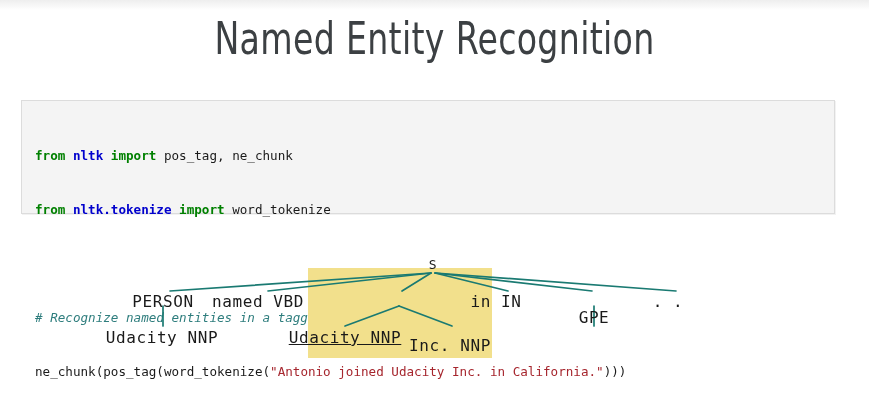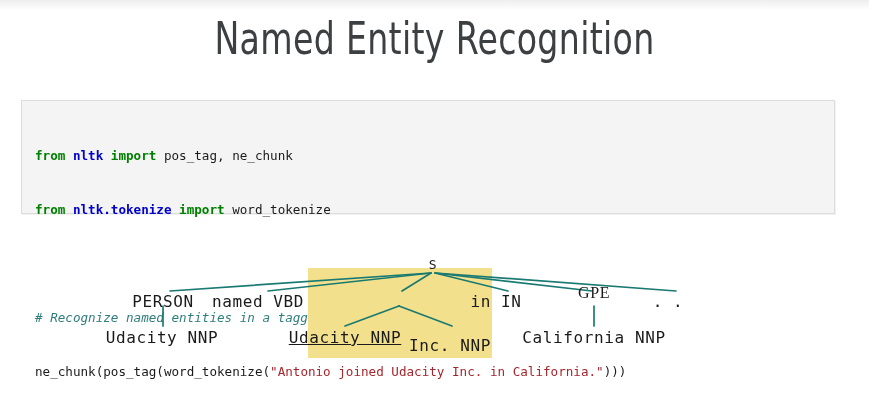--- a/index.html
+++ b/index.html
@@ -134,21 +134,20 @@
 
       <line x1="594" y1="70" x2="594" y2="90"></line>
     </g>
   </svg>
 
   <div class="node node-root" style="left:433px; top:21px;">S</div>
 
   <div class="node" style="left:163px; top:56px;">PERSON</div>
   <div class="node" style="left:258px; top:56px;">named VBD</div>
   <div class="node" style="left:496px; top:56px;">in IN</div>
-  <div class="node" style="left:594px; top:48px;font-family:Liberation Serif, serif;">GPE</div>
+  <div class="node" style="left:594px; top:72px;">GPE</div>
   <div class="node" style="left:668px; top:56px;">. .</div>
 
   <div class="node" style="left:162px; top:92px;">Udacity NNP</div>
   <div class="node" style="left:345px; top:92px;text-decoration:underline;">Udacity NNP</div>
   <div class="node" style="left:450px; top:100px;">Inc. NNP</div>
-  <div class="node" style="left:594px; top:92px;">California NNP</div>
 
 </div>
 
 </body></html>

